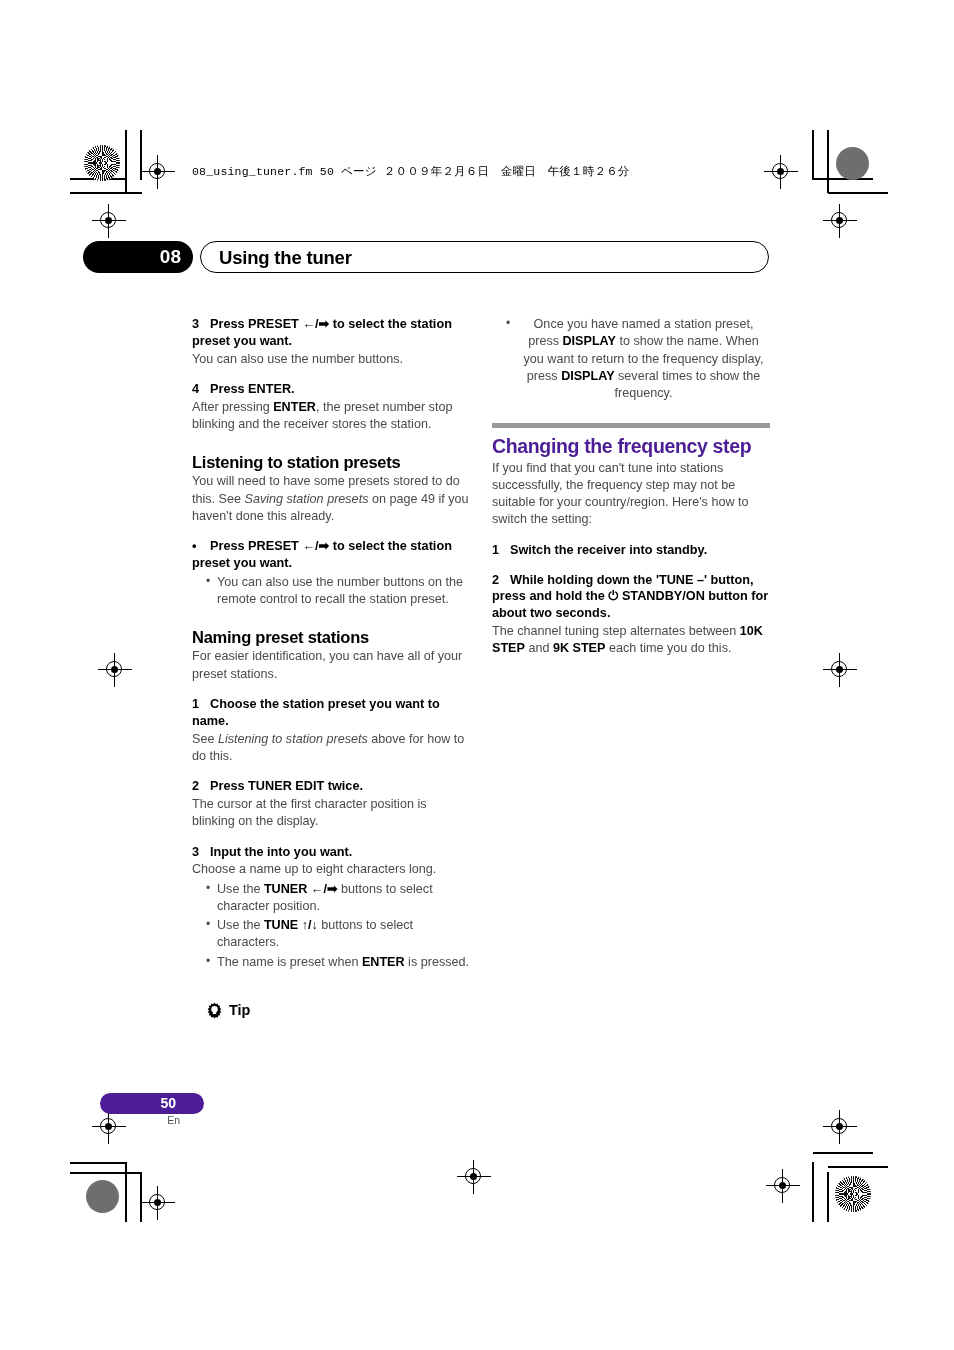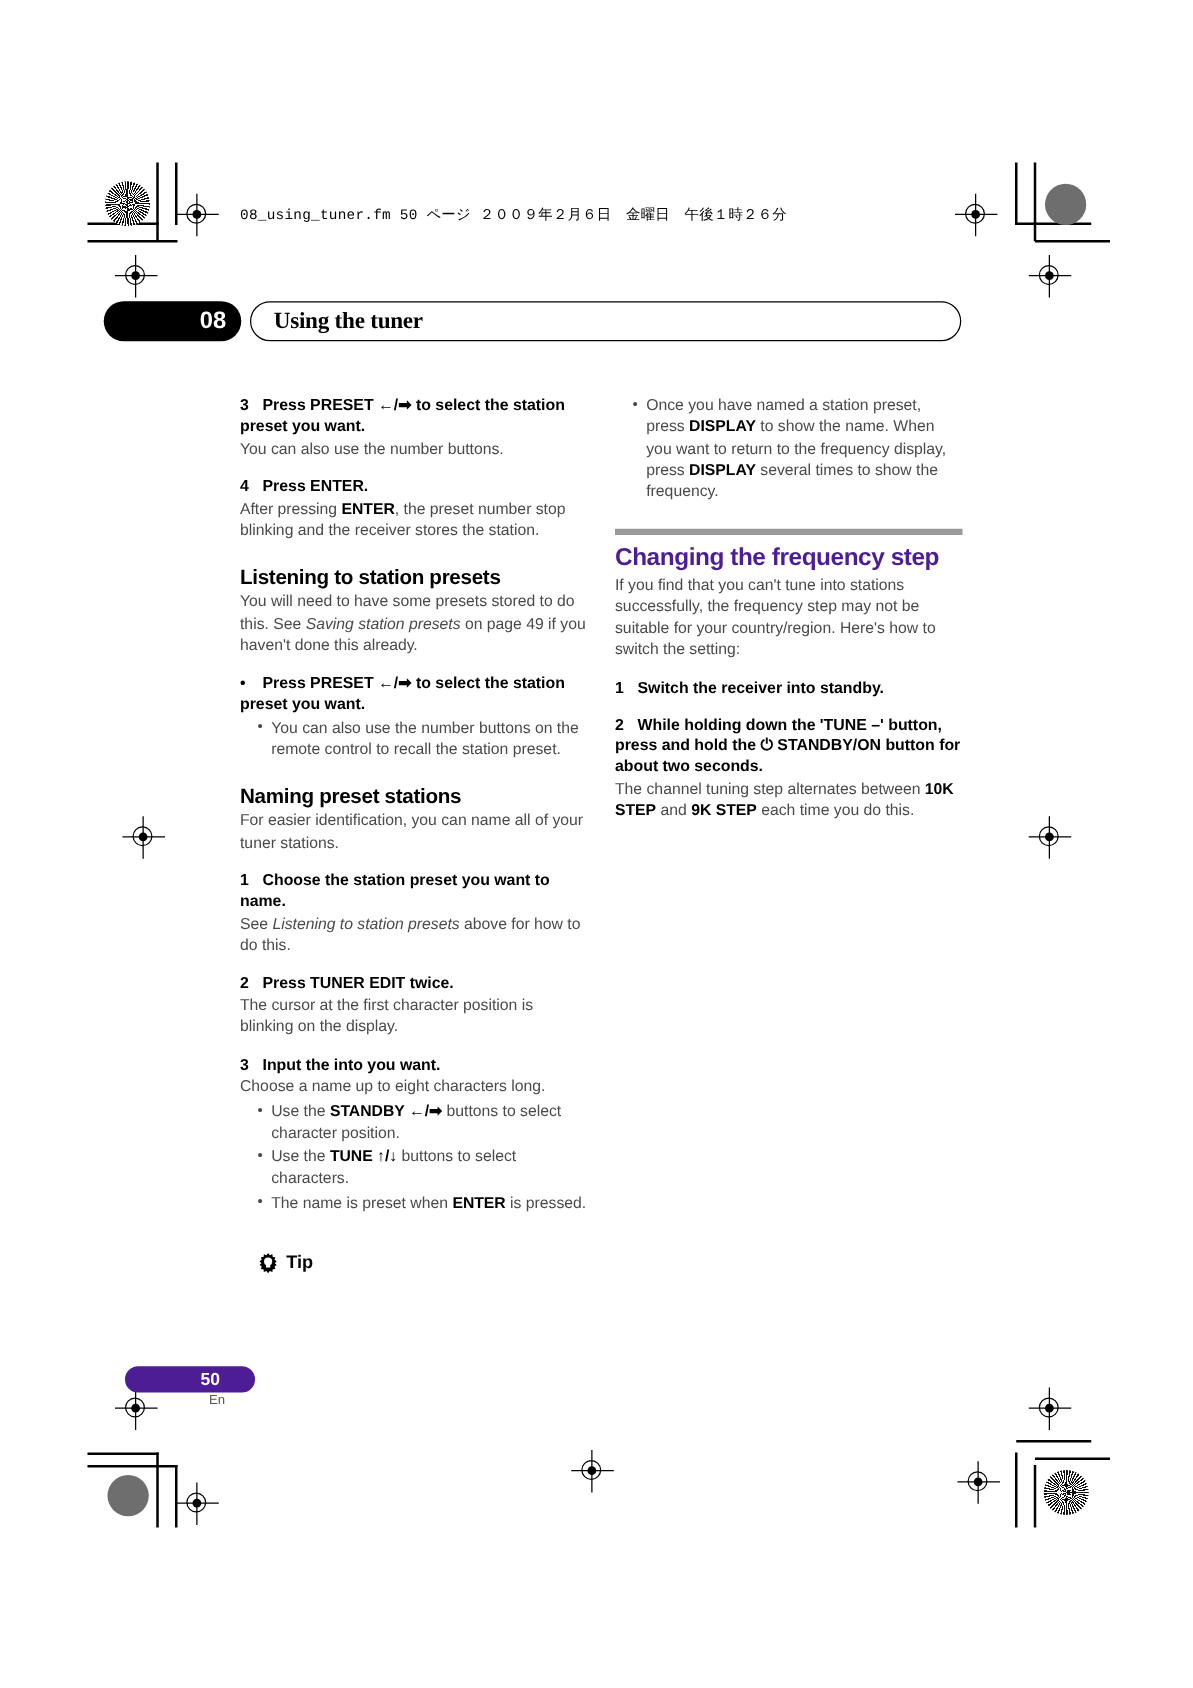--- a/index.html
+++ b/index.html
@@ -79,21 +79,20 @@
     box-sizing: border-box;
     z-index: 2;
   }
   .chapter-title-box {
     position: absolute; left: 117px; top: 0;
     width: 569px; height: 32px;
     border: 1.4px solid #000;
     border-radius: 16px;
     box-sizing: border-box;
     background: #fff;
-    font-family: Liberation Serif, serif;
   }
   .chapter-title-box .txt {
     position: absolute; left: 18px; top: 0;
     line-height: 31px;
     font-size: 18.5px;
     font-weight: bold;
     letter-spacing: -0.2px;
     white-space: nowrap;
   }
 
@@ -205,21 +204,21 @@
   }
   ul.tip-list li::before {
     content: "•";
     position: absolute; left: 0; top: -1px;
     color: #4a4a4a; font-size: 12px;
   }
   ul.tip-list li b { color: #000; }
 
   ul.top-bullet {
     list-style: none;
-    margin: 0; padding: 0 0 0 14px;
+    margin: 0; padding: 0 0 0 14px; text-align: center;
   }
   ul.top-bullet li {
     position: relative;
     padding-left: 11px;
     color: #4a4a4a;
     font-size: 12.6px;
     line-height: 1.37;
   }
   ul.top-bullet li::before {
     content: "•";
@@ -387,38 +386,38 @@
 
   <h2 class="sec">Listening to station presets</h2>
   <p class="body-txt"><span>You will need to have some presets stored to do this. See </span><i>Saving station presets</i><span> on page 49 if you haven't done this already.</span></p>
 
   <p class="bullet-bold"><span class="dot">•</span><span>Press PRESET ←/➡ to select the station preset you want.</span></p>
   <ul class="sub">
     <li>You can also use the number buttons on the remote control to recall the station preset.</li>
   </ul>
 
   <h2 class="sec">Naming preset stations</h2>
-  <p class="body-txt">For easier identification, you can name all of your tuner stations.</p>
+  <p class="body-txt">For easier identification, you can have all of your preset stations.</p>
 
   <p class="step">
     <span class="n">1</span><span>Choose the station preset you want to name.</span>
   </p>
   <p class="body-txt"><span>See </span><i>Listening to station presets</i><span> above for how to do this.</span></p>
 
   <p class="step">
     <span class="n">2</span><span>Press TUNER EDIT twice.</span>
   </p>
   <p class="body-txt">The cursor at the first character position is blinking on the display.</p>
 
   <p class="step">
     <span class="n">3</span><span>Input the into you want.</span>
   </p>
   <p class="body-txt">Choose a name up to eight characters long.</p>
   <ul class="sub">
-    <li><span>Use the </span><b>STANDBY ←/➡</b><span> buttons to select character position.</span></li>
+    <li><span>Use the </span><b>TUNER ←/➡</b><span> buttons to select character position.</span></li>
     <li><span>Use the </span><b>TUNE ↑/↓</b><span> buttons to select characters.</span></li>
     <li><span>The name is preset when </span><b>ENTER</b><span> is pressed.</span></li>
   </ul>
 
   <div class="tip-head">
     <span>
       <svg class="gear-icon" viewBox="0 0 24 24" aria-hidden="true">
         <g fill="#000">
           <path d="M12 0.6 L13.9 3.0 L16.8 2.1 L17.2 5.1 L20.2 5.3 L19.2 8.2 L21.7 9.9 L19.6 12.0 L21.7 14.1 L19.2 15.8 L20.2 18.7 L17.2 18.9 L16.8 21.9 L13.9 21.0 L12 23.4 L10.1 21.0 L7.2 21.9 L6.8 18.9 L3.8 18.7 L4.8 15.8 L2.3 14.1 L4.4 12.0 L2.3 9.9 L4.8 8.2 L3.8 5.3 L6.8 5.1 L7.2 2.1 L10.1 3.0 Z"></path>
         </g>

